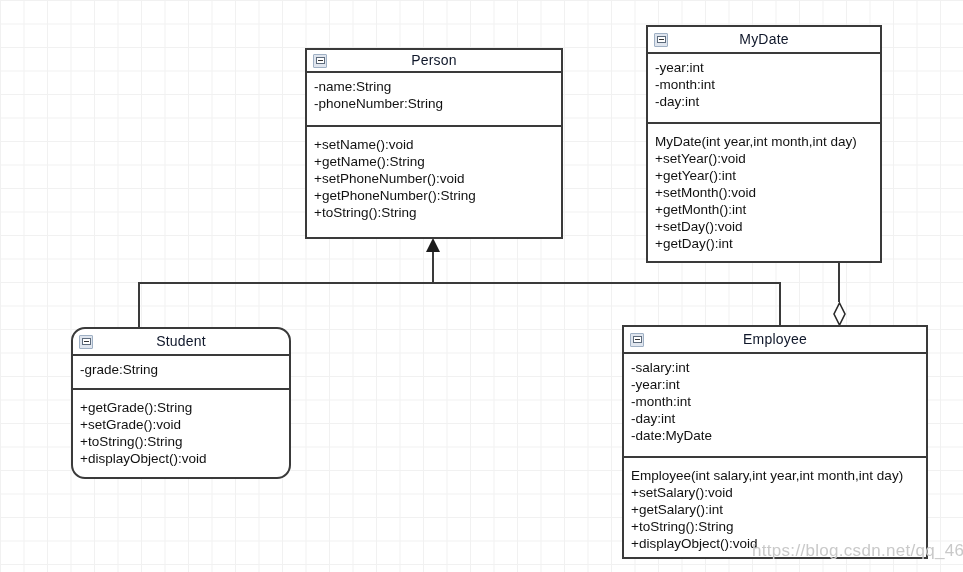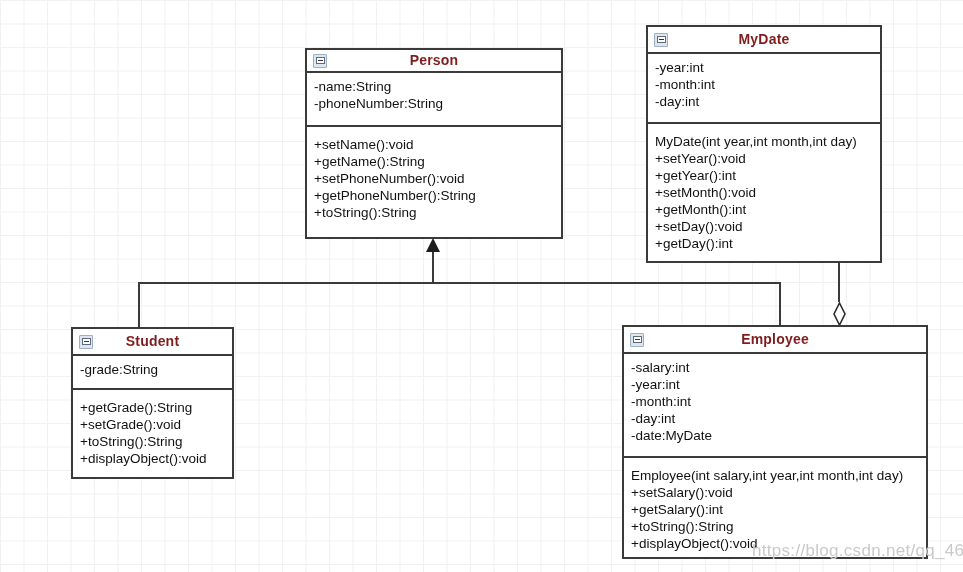--- a/index.html
+++ b/index.html
@@ -45,22 +45,22 @@
     position: relative;
     box-sizing: border-box;
     border-bottom: 2px solid #3a3a3a;
     display: flex;
     align-items: center;
     justify-content: center;
     padding: 4px 0 5px 0;
   }
   .uml-title {
     font-size: 14px;
-    font-weight: bold;
-    color: #7f1d1d;
+    font-weight: normal;
+    color: #0f172a;
     letter-spacing: 0.2px;
   }
   .collapse-icon {
     position: absolute;
     left: 6px;
     top: 50%;
     transform: translateY(-50%);
     width: 14px;
     height: 14px;
     box-sizing: border-box;
@@ -194,21 +194,21 @@
       <span class="uml-row">MyDate(int year,int month,int day)</span>
       <span class="uml-row">+setYear():void</span>
       <span class="uml-row">+getYear():int</span>
       <span class="uml-row">+setMonth():void</span>
       <span class="uml-row">+getMonth():int</span>
       <span class="uml-row">+setDay():void</span>
       <span class="uml-row">+getDay():int</span>
     </div>
   </div>
 
-  <div class="uml-class" style="left:71px; top:327px; width:163px; height:152px;">
+  <div class="uml-class" style="left:71px; top:327px; width:220px; height:152px;border-radius:14px;">
     <div class="uml-header" style="height:32px;">
       <span class="collapse-icon">
         <span class="inner"></span>
       </span>
       <span class="uml-title">Student</span>
     </div>
     <div class="uml-section attributes" style="height:34px;">
       <span class="uml-row">-grade:String</span>
     </div>
     <div class="uml-section methods">

